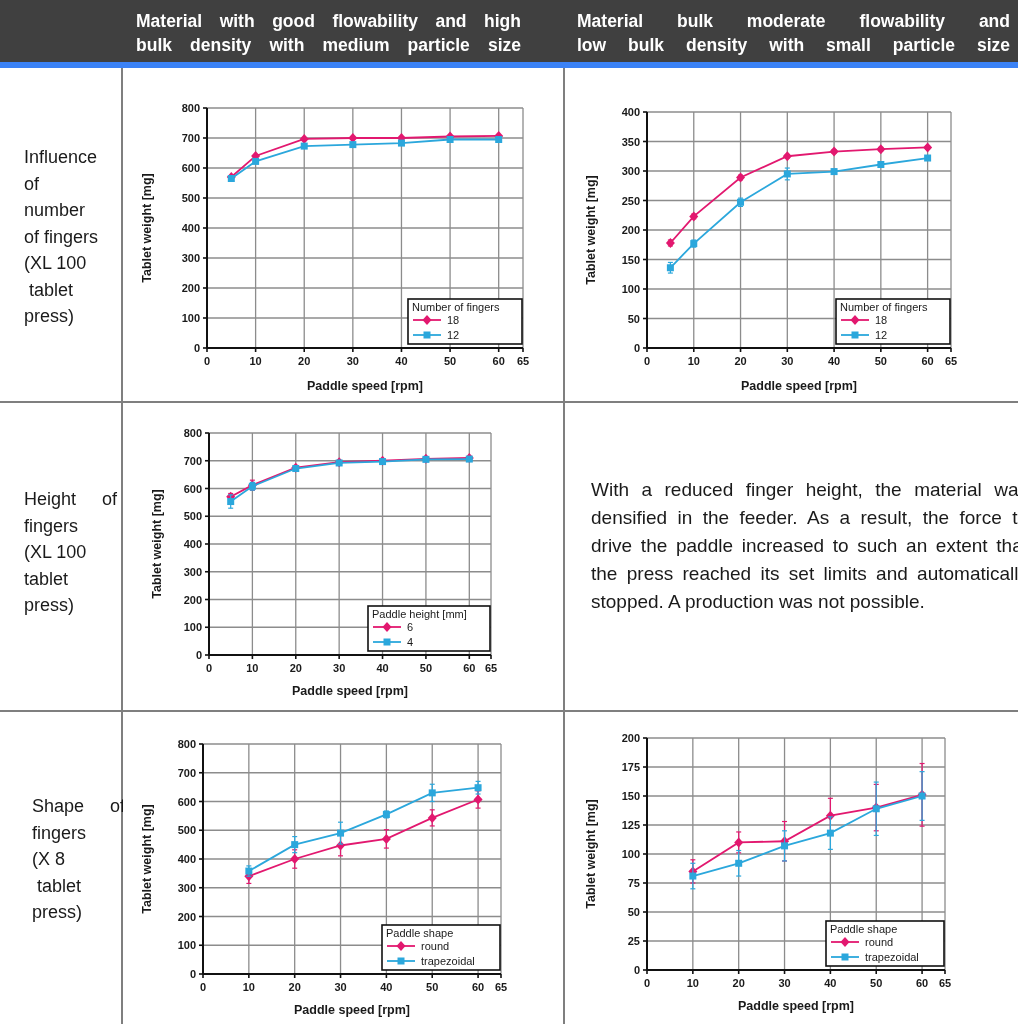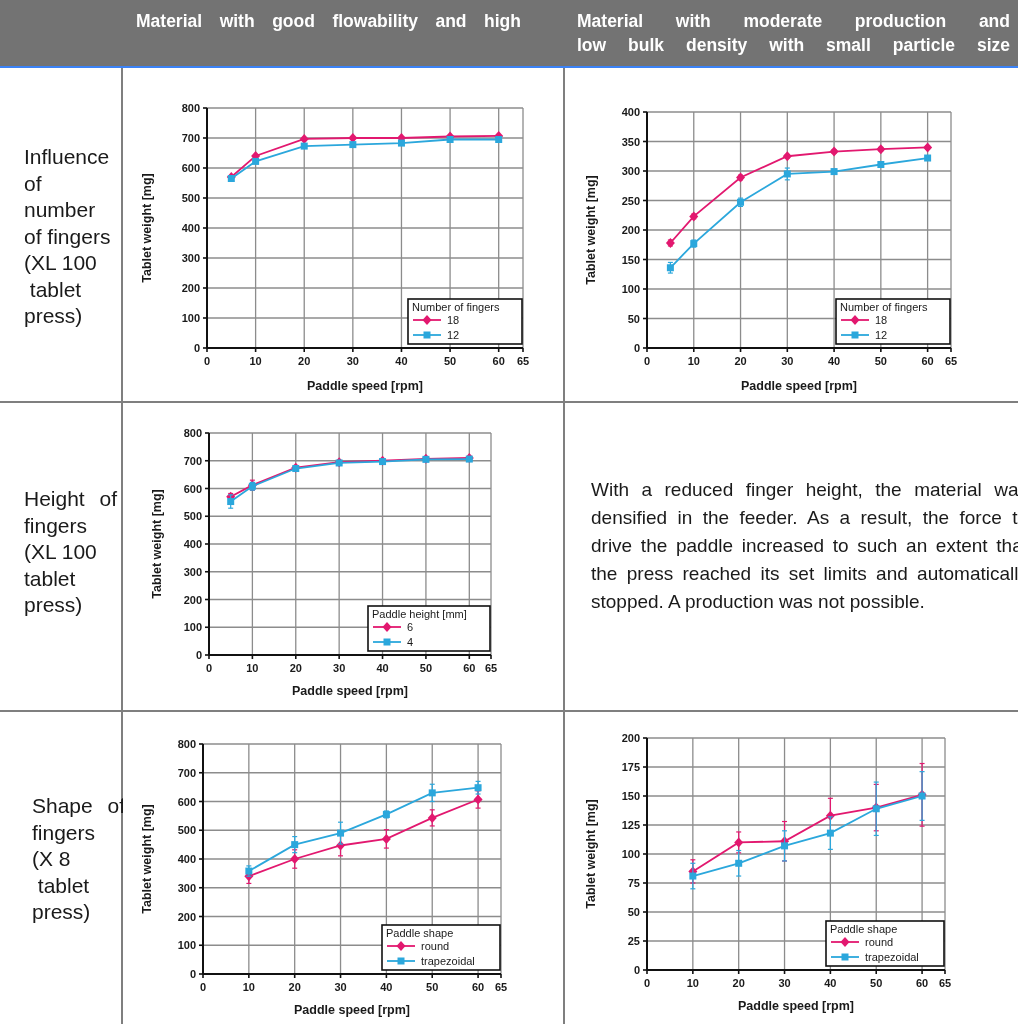--- a/index.html
+++ b/index.html
@@ -5,29 +5,29 @@
   * { box-sizing: border-box; margin: 0; padding: 0; }
   html,body { background:#fff; }
   body {
     width:1018px; height:1024px;
     font-family:"Liberation Sans","DejaVu Sans",sans-serif;
     color:#1a1a1a; overflow:hidden;
   }
   .figure { width:1018px; height:1024px; display:grid;
     grid-template-columns:123px 442px 453px;
     grid-template-rows:68px 335px 309px 312px; }
-  .hdr { background:#737373; border-bottom:2px solid #3b82f6; }
+  .hdr { background:#404040; border-bottom:6px solid #3b82f6; }
   .hdr-title { color:#fff; font-weight:bold; font-size:17.5px; line-height:23.5px; }
   .hdr-c2 { padding:10px 44px 0 13px; }
   .hdr-c3 { padding:10px 8px 0 12px; }
   .hline { text-align:justify; text-align-last:justify; white-space:nowrap; }
   .cell { background:#fff; }
   .b-r { border-right:2px solid #7f7f7f; }
   .b-b { border-bottom:2px solid #7f7f7f; }
-  .label-cell { font-size:21px; line-height:26.5px; }
+  .label-cell { font-size:18px; line-height:26.5px; }
   .label-cell .inner { width:93px; }
   .lab-r1 { padding:76px 0 0 24px; }
   .lab-r2 { padding:83px 0 12px 24px; }
   .lab-r3 { padding:81px 0 0 32px; }
   .label-line { white-space:pre; }
   .jline { text-align:justify; text-align-last:justify; white-space:nowrap; }
   .chart-cell-r1c1 { padding:30px 0 0 14px; }
   .chart-cell-r1c2 { padding:30px 0 0 16px; }
   .chart-cell-r2c1 { padding:20px 0 0 24px; }
   .chart-cell-r3c1 { padding:20px 0 0 14px; }
@@ -40,25 +40,26 @@
 </style>
 </head>
 <body>
 
 <div class="figure">
 
   <div class="hdr"></div>
   <div class="hdr hdr-c2">
     <div class="hdr-title">
         <div class="hline">Material with good flowability and high</div>
+        <div class="hline">bulk density with medium particle size</div>
       </div>
   </div>
   <div class="hdr hdr-c3">
     <div class="hdr-title">
-        <div class="hline">Material with moderate production and</div>
+        <div class="hline">Material bulk moderate flowability and</div>
         <div class="hline">low bulk density with small particle size</div>
       </div>
   </div>
 
   <div class="cell b-r b-b label-cell lab-r1">
     <div class="inner">
         <div class="label-line">Influence</div>
         <div class="label-line">of</div>
         <div class="label-line">number</div>
         <div class="label-line">of fingers</div>

